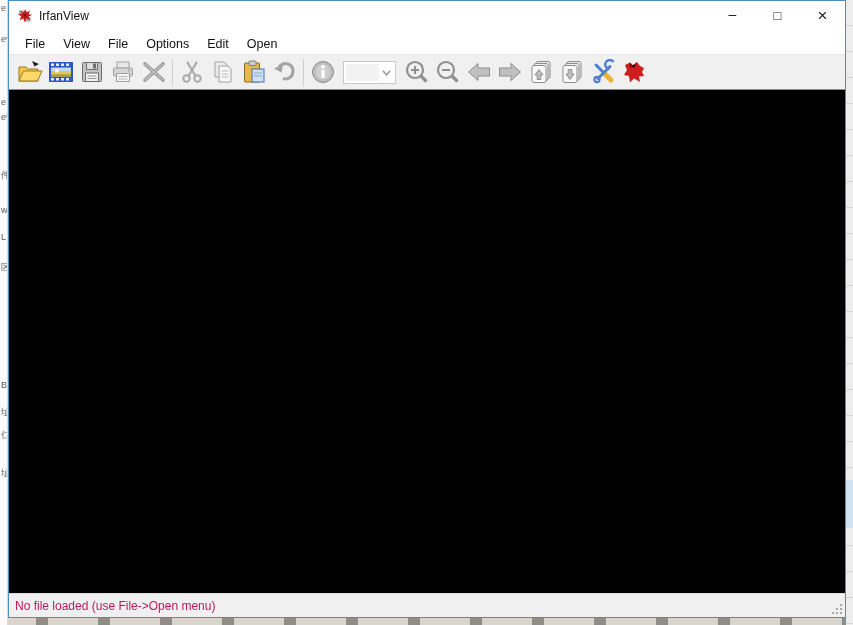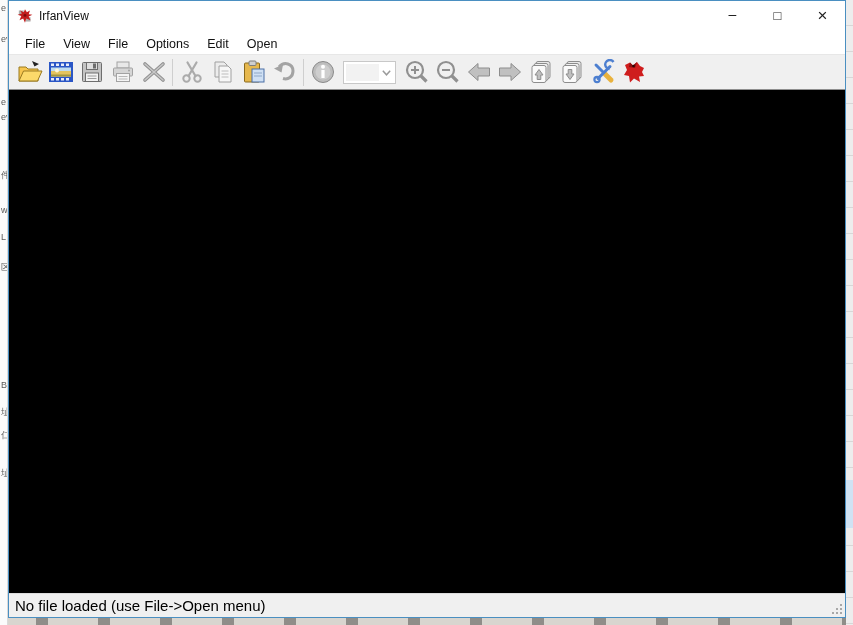--- a/index.html
+++ b/index.html
@@ -67,21 +67,21 @@
   }
   .zoom-combo .val { flex: 1 1 auto; height: 17px; margin: 2px; background: #f2f2f2; font-size: 11px; color: #111; }
   .zoom-combo svg { width: 11px; height: 11px; margin-right: 3px; flex: 0 0 auto; }
 
   .canvas { flex: 1 1 auto; background: #000000; border-top: 1px solid #8e8e8e; }
 
   .statusbar {
     height: 24px; background: #f0f0f0; border-top: 1px solid #dcdcdc;
     display: flex; align-items: center; padding-left: 6px; position: relative; flex: 0 0 auto;
   }
-  .status-text { font-size: 15px; color: #000000; }
+  .status-text { font-size: 12px; color: #be185d; }
   .grip { position: absolute; right: 1px; bottom: 1px; }
 </style>
 </head>
 <body>
 
 <div class="bg-left">
   <span style="top:3px">e</span>
   <span style="top:34px">ev</span>
   <span style="top:97px">e</span>
   <span style="top:112px">ev</span>

